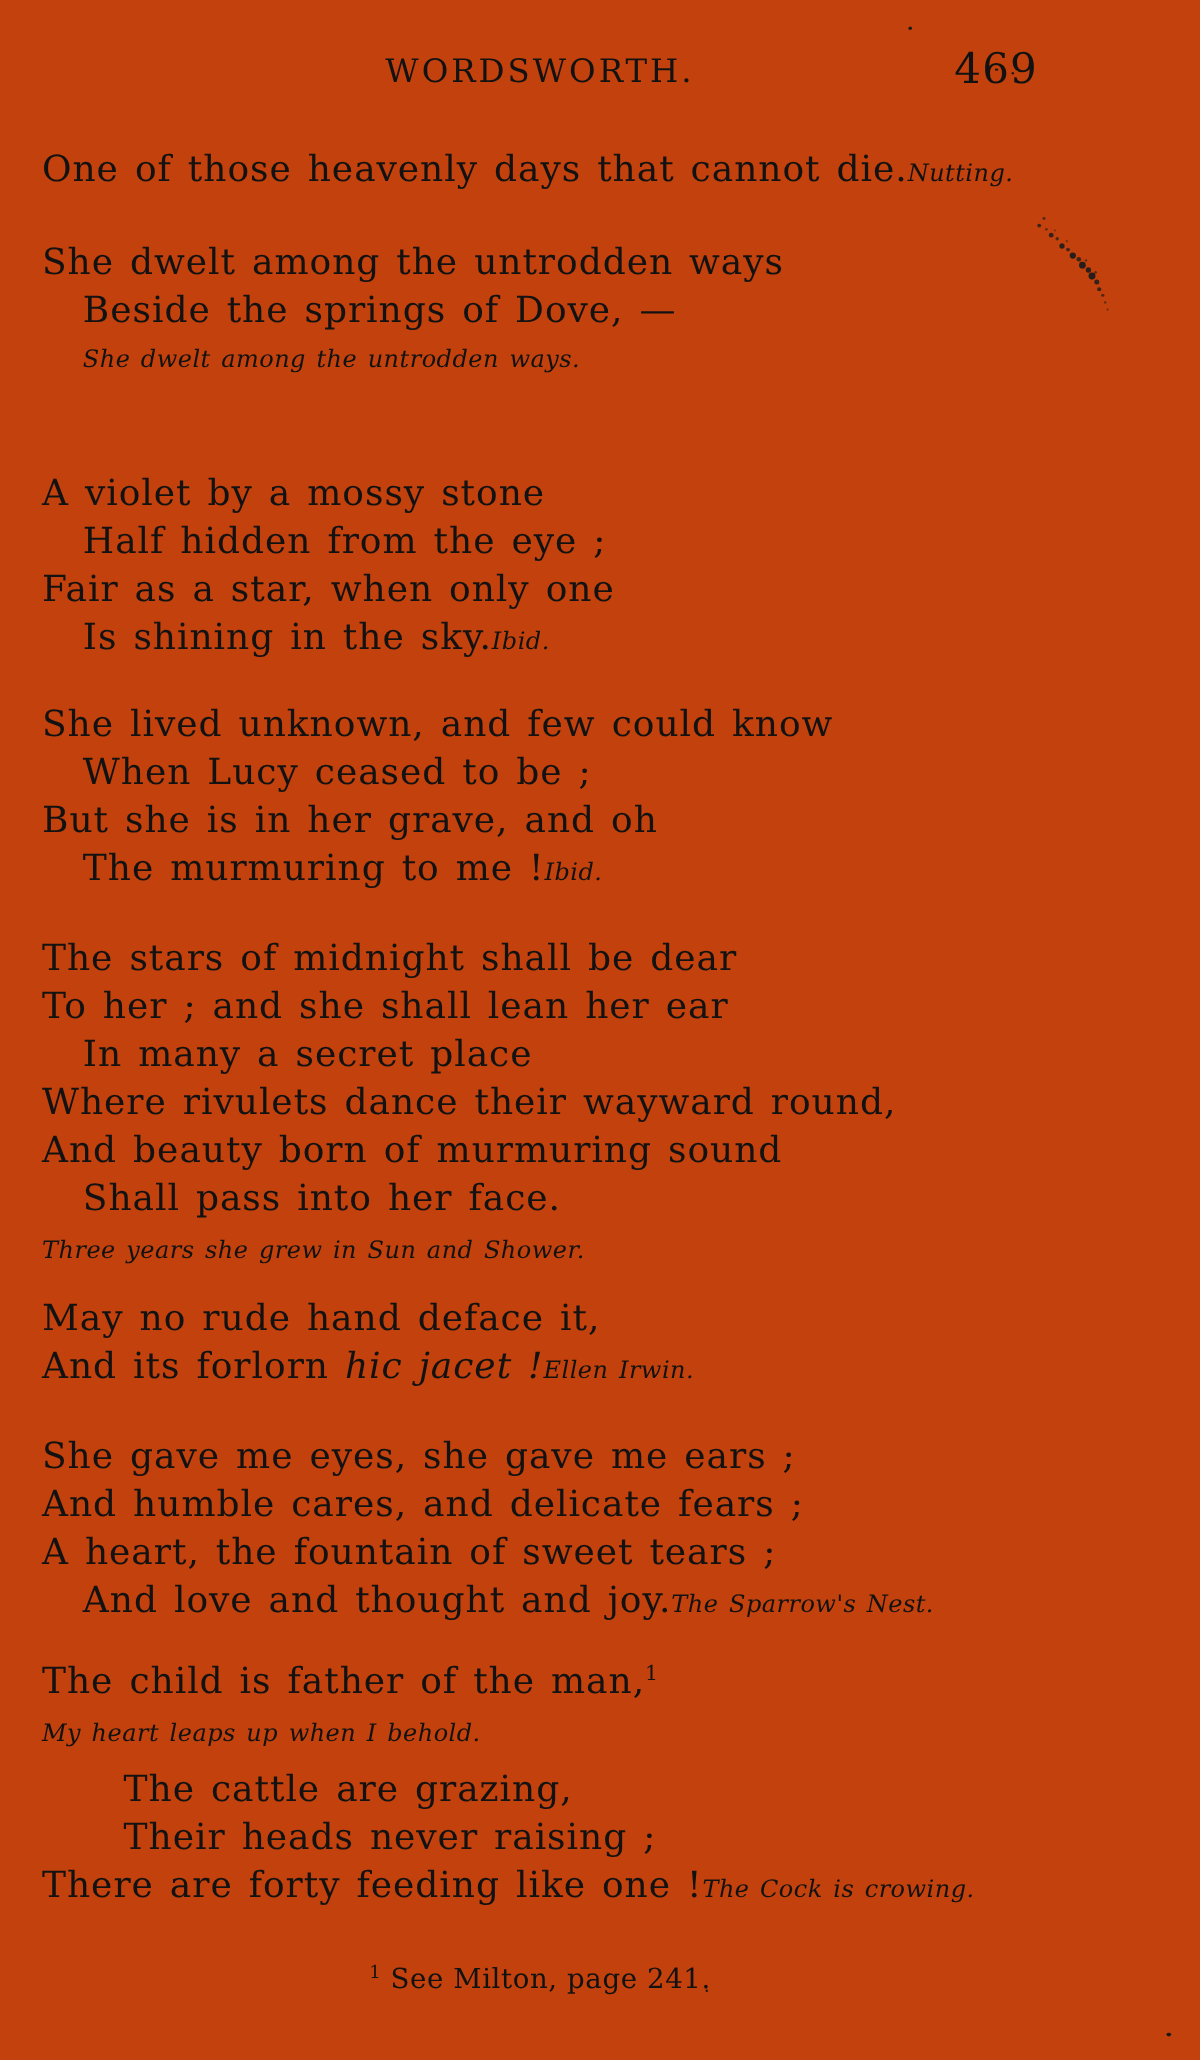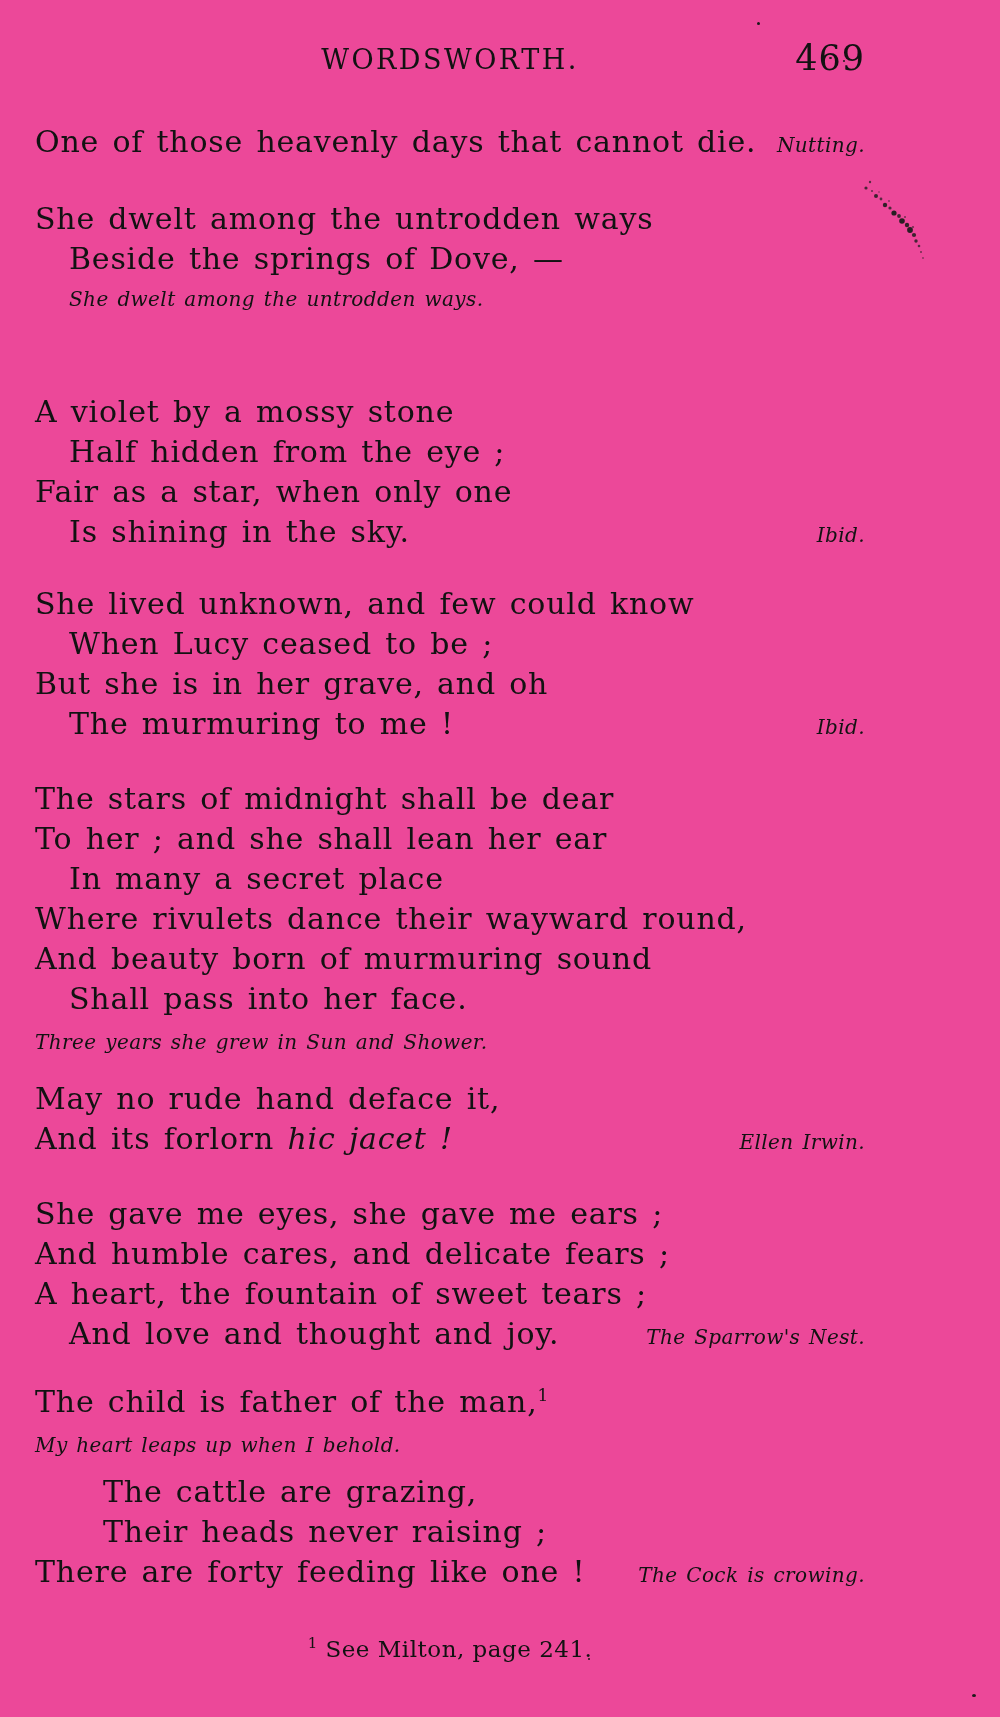--- a/index.html
+++ b/index.html
@@ -4,21 +4,21 @@
 <style>
   html, body {
     margin: 0;
     padding: 0;
     background: #ffffff;
   }
   .page {
     position: relative;
     width: 1000px;
     height: 1717px;
-    background: #ec4899;
+    background: #c2410c;
     color: #121212;
     font-family: "DejaVu Serif", "Liberation Serif", serif;
     overflow: hidden;
   }
   .column {
     position: absolute;
     left: 35px;
     width: 830px;
   }
   .running-head {
@@ -48,21 +48,21 @@
     letter-spacing: 0.8px;
     word-spacing: 3px;
   }
   .line {
     white-space: nowrap;
   }
   .line.indent { padding-left: 34px; }
   .line.indent2 { padding-left: 68px; }
   .flexline {
     display: flex;
-    justify-content: space-between;
+    justify-content: flex-start;
     align-items: baseline;
   }
   .source {
     font-style: italic;
     font-size: 20px;
     letter-spacing: 0.4px;
     word-spacing: 2px;
     white-space: nowrap;
   }
   .source-line {

